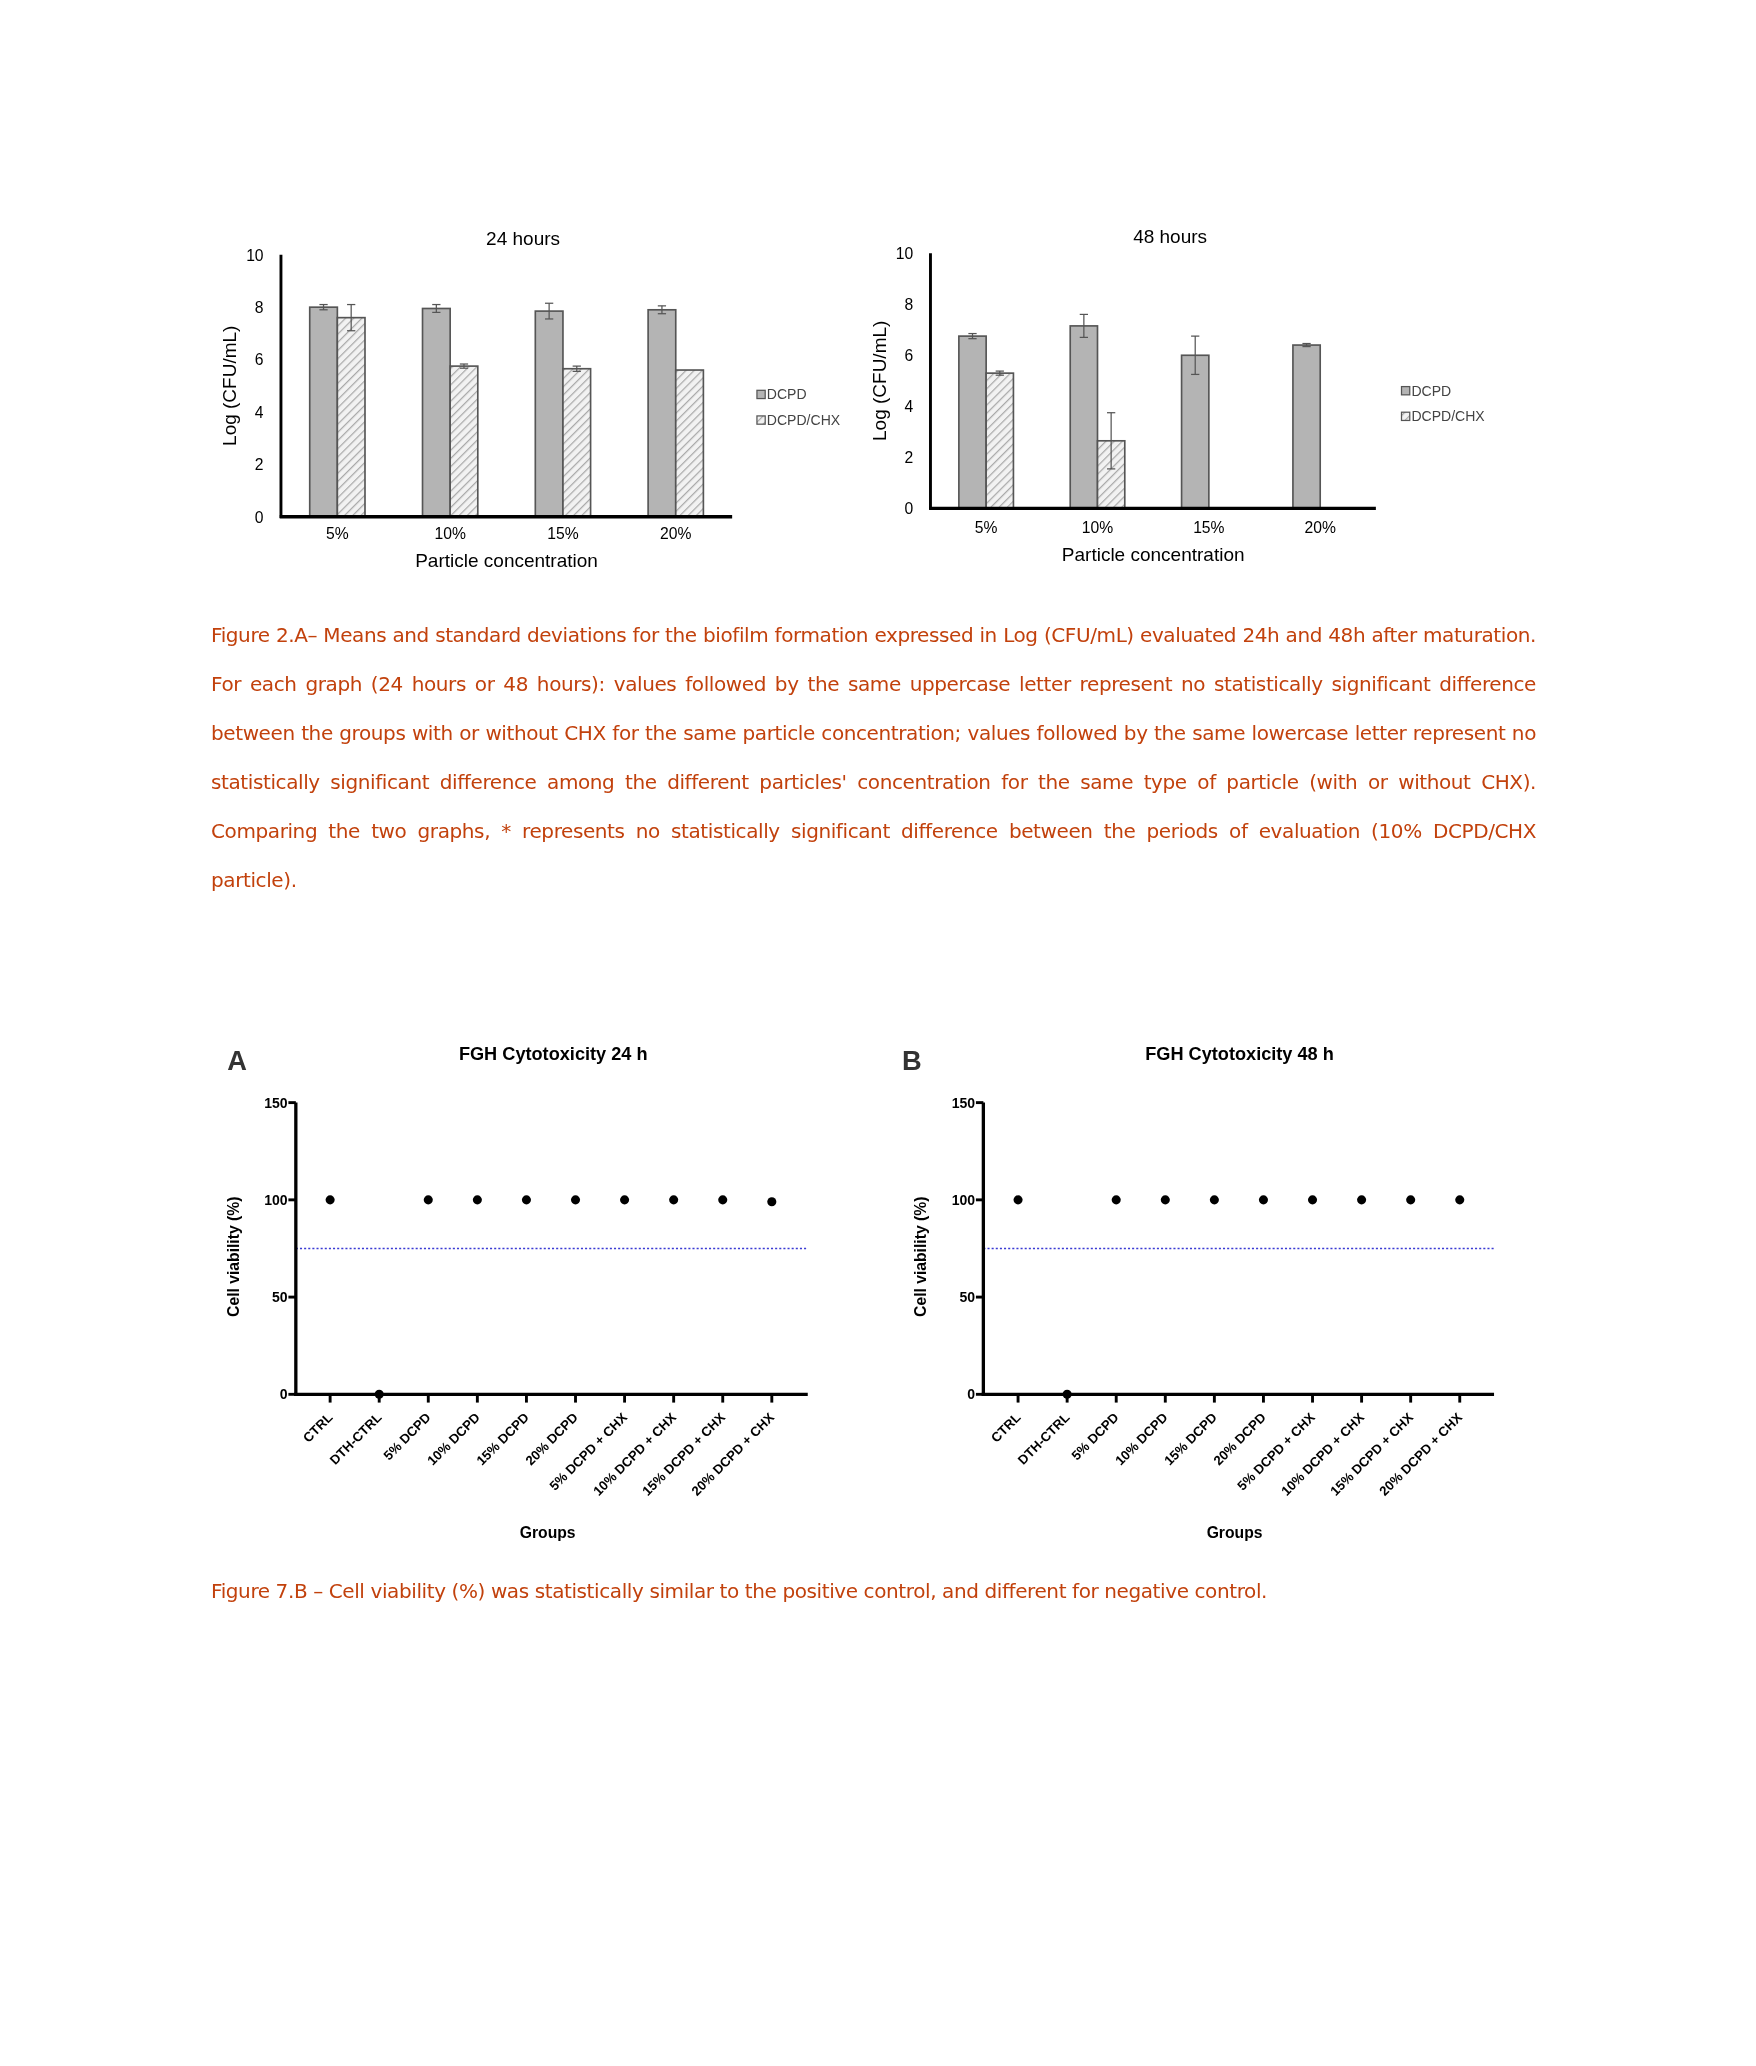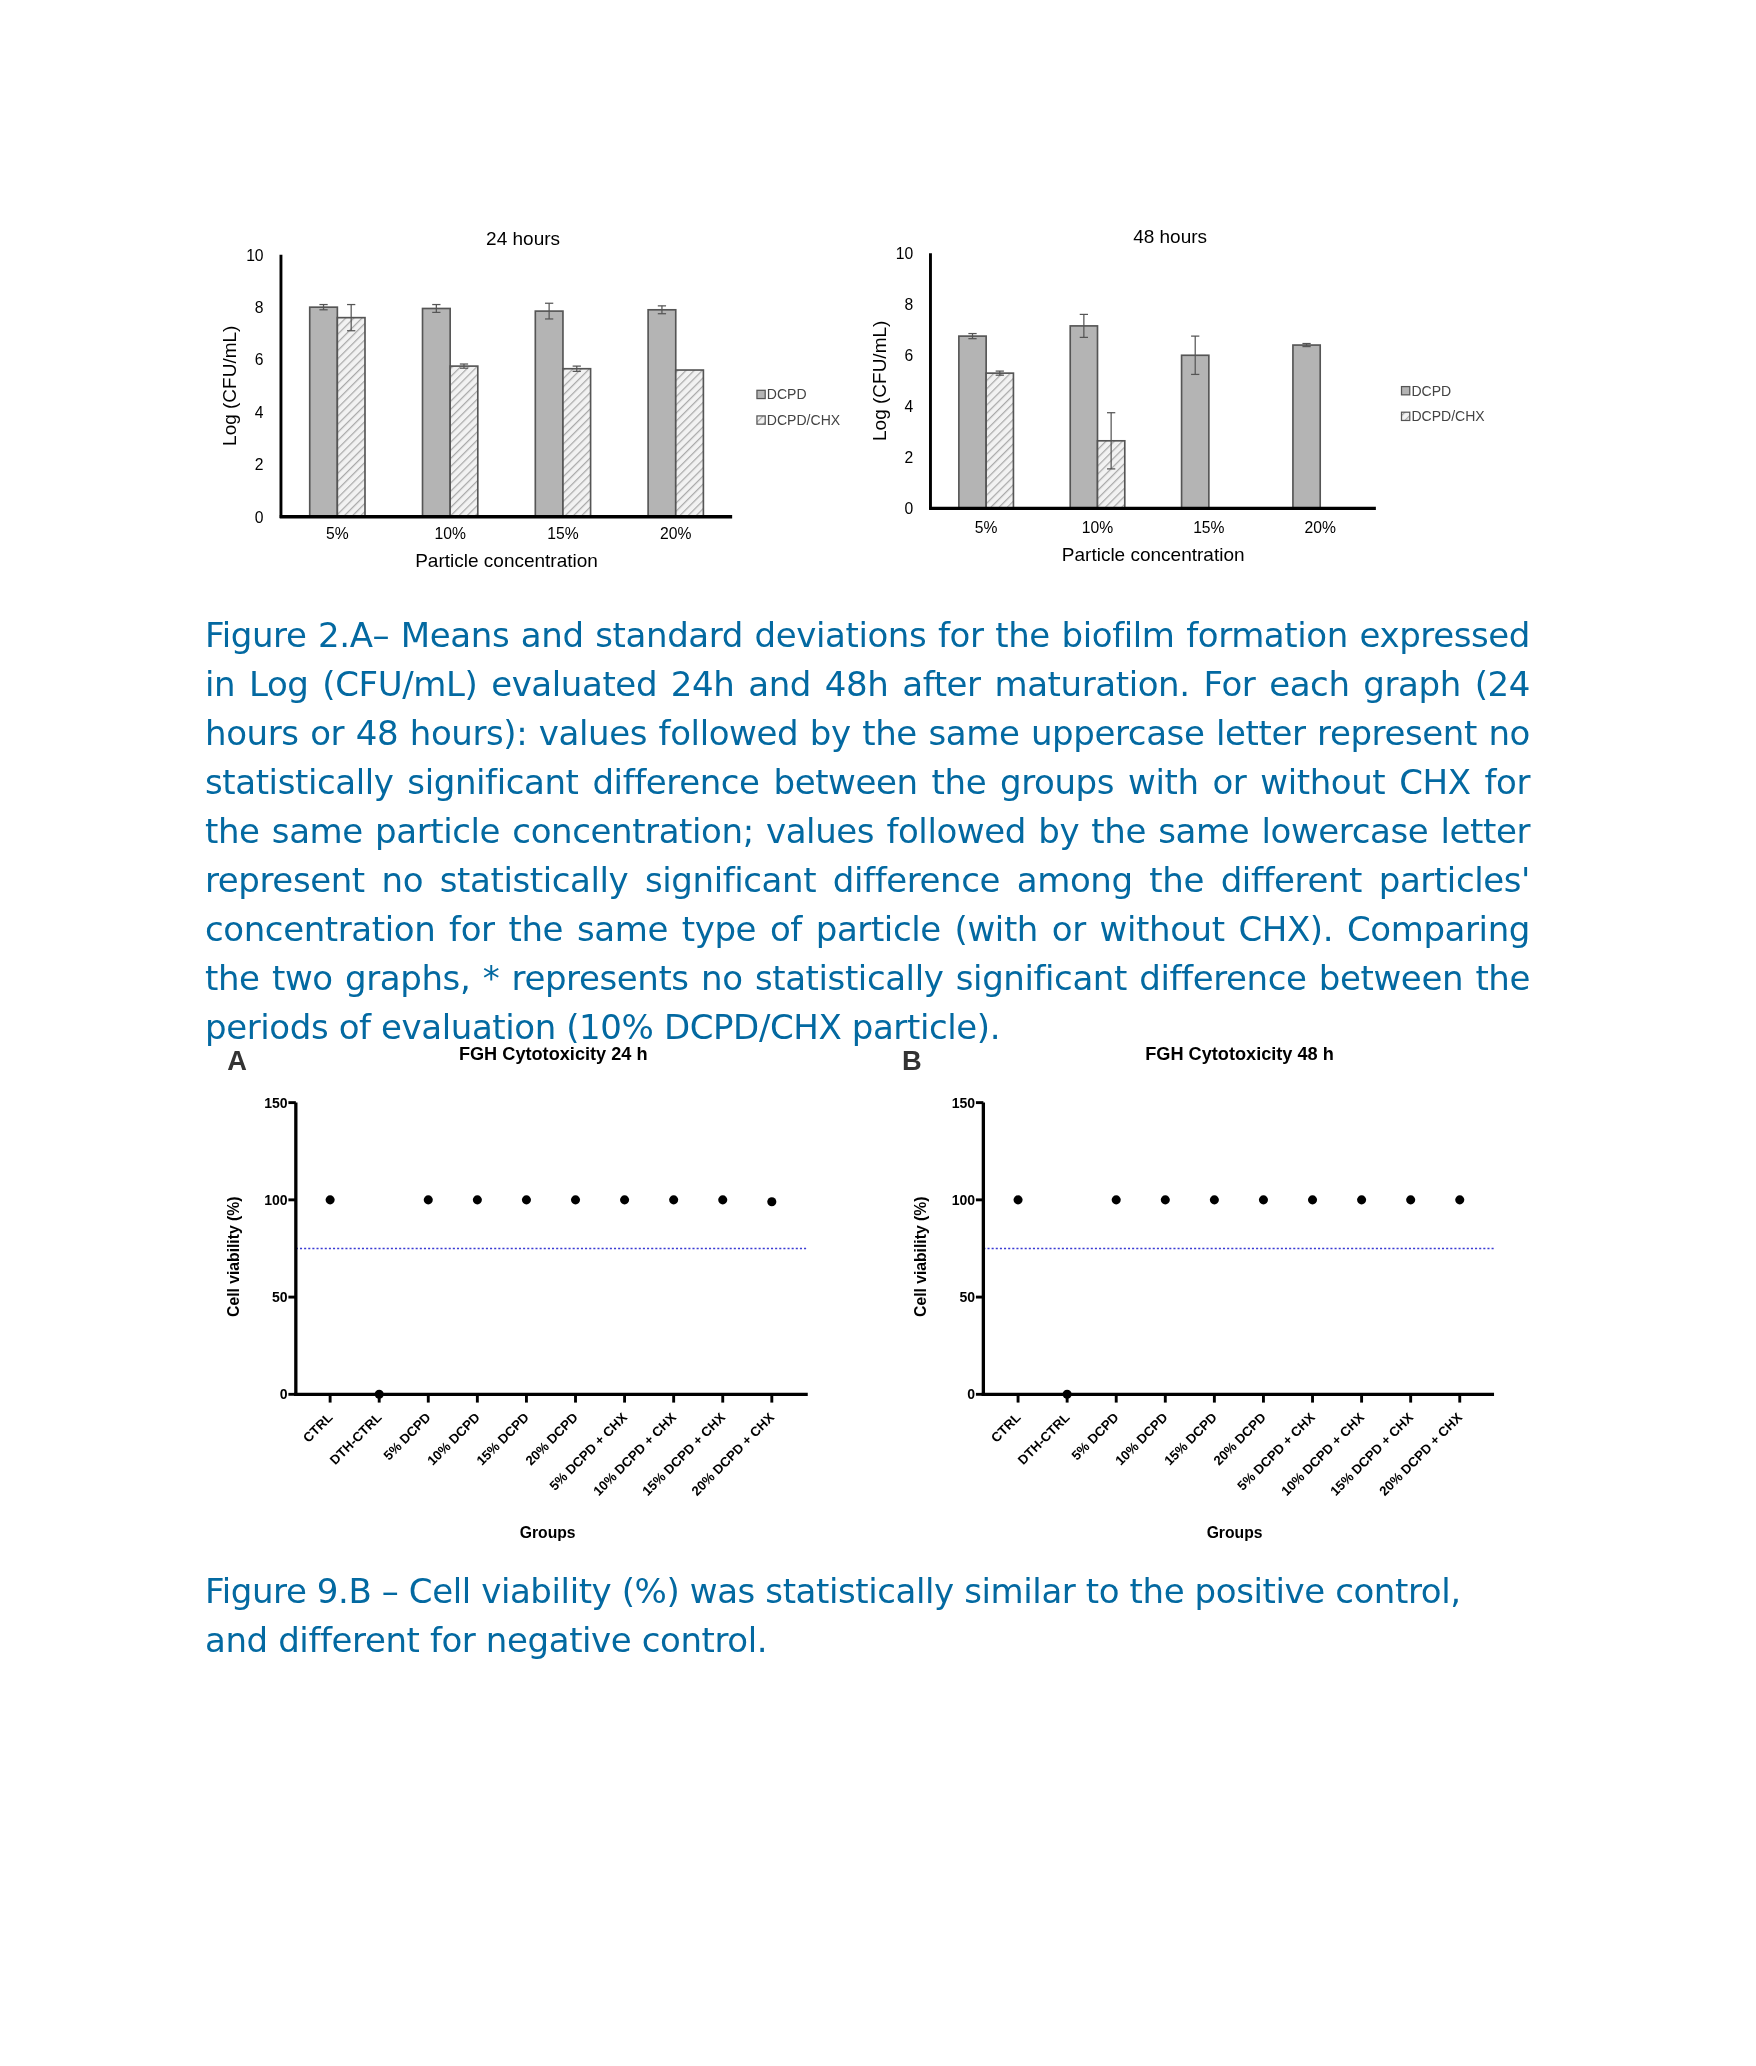--- a/index.html
+++ b/index.html
@@ -1,21 +1,21 @@
 <!DOCTYPE html>
 <html style="font-size:6.6px"><head>
 <meta charset="utf-8">
 <style>
   html, body { margin: 0; padding: 0; background: #ffffff; }
   body { width: 1756px; height: 2273px; position: relative; overflow: hidden; font-family: "Liberation Sans", sans-serif; color: #000; }
   svg.chart { position: absolute; left: 0; top: 0; overflow: visible; }
   .caption {
-    position: absolute; left: 205px; width: 1325px;
-    font-family: "DejaVu Sans", sans-serif; font-size: 34px; line-height: 49px;
-    text-align: justify; color: #0369a1; letter-spacing: -0.4px;
+    position: absolute; left: 211px; width: 1325px;
+    font-family: "DejaVu Sans", sans-serif; font-size: 20px; line-height: 49px;
+    text-align: justify; color: #c2410c; letter-spacing: -0.4px;
   }
   .caption-b { text-align: left; }
 </style>
 </head>
 <body>
 
 <svg class="chart" width="1756" height="2273" viewBox="0 0 4250 5500" xmlns="http://www.w3.org/2000/svg">
   <defs>
     <pattern id="hatch" patternUnits="userSpaceOnUse" width="14" height="14" patternTransform="rotate(45)">
       <rect width="14" height="14" fill="#f2f2f2"></rect>
@@ -233,14 +233,14 @@
       <circle cx="3414.222222222222" cy="2903.3333333333335" r="11" fill="#000000"></circle>
       <text x="3422.222222222222" y="3432" font-size="32" font-weight="bold" text-anchor="end" fill="#000" transform="rotate(-45 3422.222222222222 3432)">15% DCPD + CHX</text>
       <line x1="3533" y1="3374" x2="3533" y2="3394" stroke="#000000" stroke-width="7"></line>
       <circle cx="3533" cy="2903.3333333333335" r="11" fill="#000000"></circle>
       <text x="3541" y="3432" font-size="32" font-weight="bold" text-anchor="end" fill="#000" transform="rotate(-45 3541 3432)">20% DCPD + CHX</text>
       <text x="2988" y="3722" font-size="38" font-weight="bold" text-anchor="middle" fill="#000">Groups</text>
     </g>
 </svg>
 
 <div class="caption" style="top:611px;">Figure 2.A– Means and standard deviations for the biofilm formation expressed in Log (CFU/mL) evaluated 24h and 48h after maturation. For each graph (24 hours or 48 hours): values followed by the same uppercase letter represent no statistically significant difference between the groups with or without CHX for the same particle concentration; values followed by the same lowercase letter represent no statistically significant difference among the different particles' concentration for the same type of particle (with or without CHX). Comparing the two graphs, * represents no statistically significant difference between the periods of evaluation (10% DCPD/CHX particle).</div>
-<div class="caption caption-b" style="top:1567px;">Figure 9.B – Cell viability (%) was statistically similar to the positive control, and different for negative control.</div>
+<div class="caption caption-b" style="top:1567px;">Figure 7.B – Cell viability (%) was statistically similar to the positive control, and different for negative control.</div>
 
 
 </body></html>

